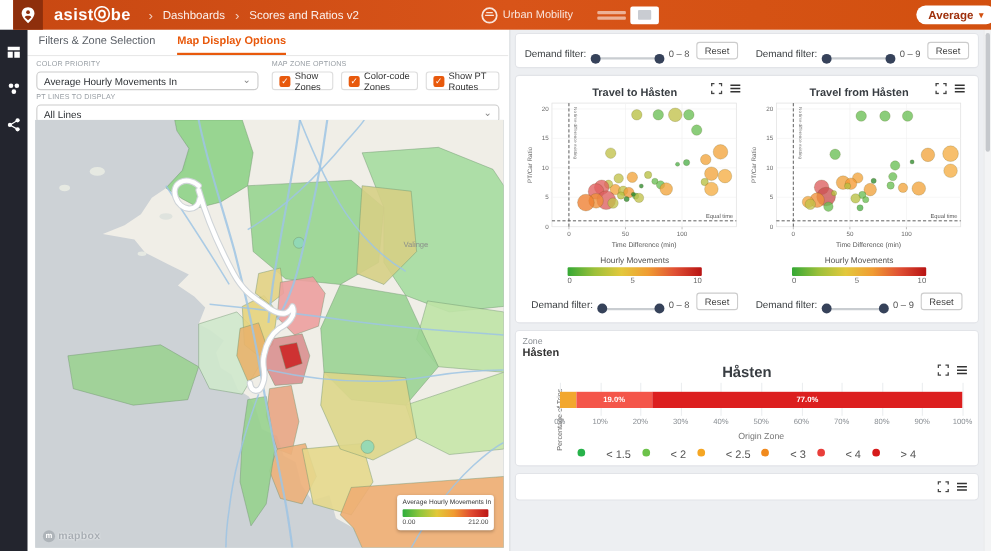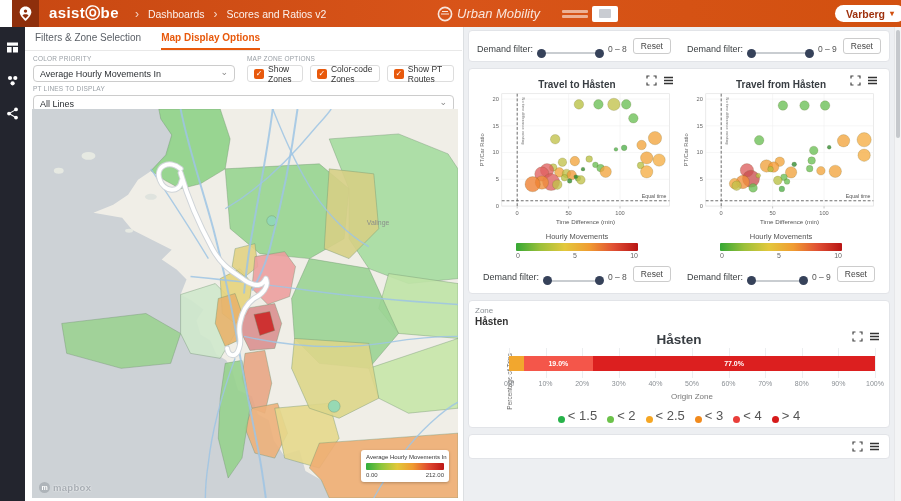--- a/index.html
+++ b/index.html
@@ -5,21 +5,21 @@
   * { box-sizing: border-box; margin: 0; padding: 0; }
   html,body { width: 901px; height: 501px; overflow: hidden; font-family: "Liberation Sans", sans-serif; background: #fff; position: relative; }
 
   
   .hdr { position: absolute; top: 0; left: 12px; width: 901px; height: 27px; background: linear-gradient(90deg,#c84812,#d85419,#d2500f); display: flex; align-items: center; z-index: 30; }
   .logo-box { width: 27px; height: 27px; background: #8e2f0c; display: flex; align-items: center; justify-content: center; flex: none; }
   .brand { color: #fff; font-weight: bold; font-size: 15px; margin-left: 10px; letter-spacing: .4px; }
   .crumbs { display: flex; align-items: center; gap: 9px; margin-left: 16px; color: rgba(255,255,255,.92); font-size: 10.5px; }
   .crumb-sep { color: rgba(255,255,255,.75); font-size: 12px; }
   .hdr-logos { position: absolute; left: 425px; display: flex; align-items: center; gap: 22px; }
-  .eit { display: flex; align-items: center; gap: 4px; color: rgba(255,255,255,.85); font-size: 13px; font-style: italic; }
+  .eit { display: flex; align-items: center; gap: 4px; color: rgba(255,255,255,.85); font-size: 10px; }
   .partner { display: flex; align-items: center; gap: 4px; }
   .partner .txtlines { display: flex; flex-direction: column; gap: 2px; }
   .partner .txtlines i { display: block; width: 26px; height: 3px; background: rgba(255,255,255,.55); border-radius: 1px; }
   .partner .box { width: 26px; height: 16px; background: #fff; border-radius: 2px; display: flex; align-items: center; justify-content: center; }
   .partner .box i { width: 12px; height: 9px; background: #c9ccd2; border-radius: 1px; display: block; }
   .region-btn { position: absolute; right: 8px; top: 5px; height: 17px; background: #fff; border: none; border-radius: 9px; padding: 0 11px; font-size: 10.5px; font-weight: bold; color: #9e300c; display: flex; align-items: center; gap: 5px; cursor: pointer; font-family: inherit; }
   .region-btn .chev { font-size: 8px; color: #d2500f; }
 
   
   .rail { position: absolute; left: 0; top: 27px; bottom: 0; width: 25px; background: #23252e; z-index: 20; display: flex; flex-direction: column; align-items: center; padding-top: 14px; gap: 20px; }
@@ -84,21 +84,21 @@
   .bar-area { position: relative; margin: 4px 8px 0 34px; height: 58px; }
   .bar-grid { position: absolute; left: 0; right: 0; top: 0; height: 30px; }
   .bar-grid i { position: absolute; top: 0; bottom: 0; width: 1px; background: #eceef0; }
   .bar-stack { position: absolute; left: 0; right: 0; top: 8px; height: 15px; display: flex; overflow: hidden; }
   .seg { display: flex; align-items: center; justify-content: center; color: #fff; font-size: 7px; font-weight: bold; white-space: nowrap; }
   .bar-xticks { position: absolute; left: 0; right: 0; top: 32px; height: 10px; }
   .bar-xticks span { position: absolute; transform: translateX(-50%); font-size: 7px; color: #8a8f94; }
   .bar-xlabel { position: absolute; left: 0; right: 0; top: 44px; text-align: center; font-size: 8px; color: #777; }
   .bar-ylabel { position: absolute; left: -30px; top: 30px; transform: rotate(-90deg); transform-origin: center; font-size: 6.5px; color: #666; white-space: nowrap; width: 60px; text-align: center; }
   .zone-legend { display: flex; justify-content: center; gap: 10px; margin-top: 2px; }
-  .zl-item { display: flex; align-items: flex-end; gap: 3px; font-size: 13px; color: #555; }
+  .zl-item { display: flex; align-items: flex-start; gap: 19px; font-size: 10px; color: #555; }
   .zl-dot { width: 7px; height: 7px; border-radius: 50%; flex: none; }
 
   
   .sb { position: absolute; right: 0; top: 27px; bottom: 0; width: 7px; background: #f3f4f5; border-left: 1px solid #e6e7e9; z-index: 25; }
   .sb-thumb { position: absolute; top: 3px; left: 1px; width: 4px; height: 108px; background: #c5c8cc; border-radius: 2px; }
 </style>
 </head>
 <body>
 
 <div class="hdr">
@@ -128,21 +128,21 @@
       <span class="txtlines">
           <i></i>
           <i></i>
         </span>
       <span class="box">
           <i></i>
         </span>
     </div>
   </div>
   <button class="region-btn">
-    <span>Varberg</span>
+    <span>Average</span>
     <span class="chev">▾</span>
   </button>
 </div>
 
 <div class="rail">
   <span>
     <svg viewBox="0 0 13 13">
         <rect x="1" y="1.5" width="11" height="3.2" fill="#fff"></rect>
         <rect x="1" y="6" width="4.6" height="5.5" fill="#fff"></rect>
         <rect x="7" y="6" width="5" height="5.5" fill="#fff"></rect>

